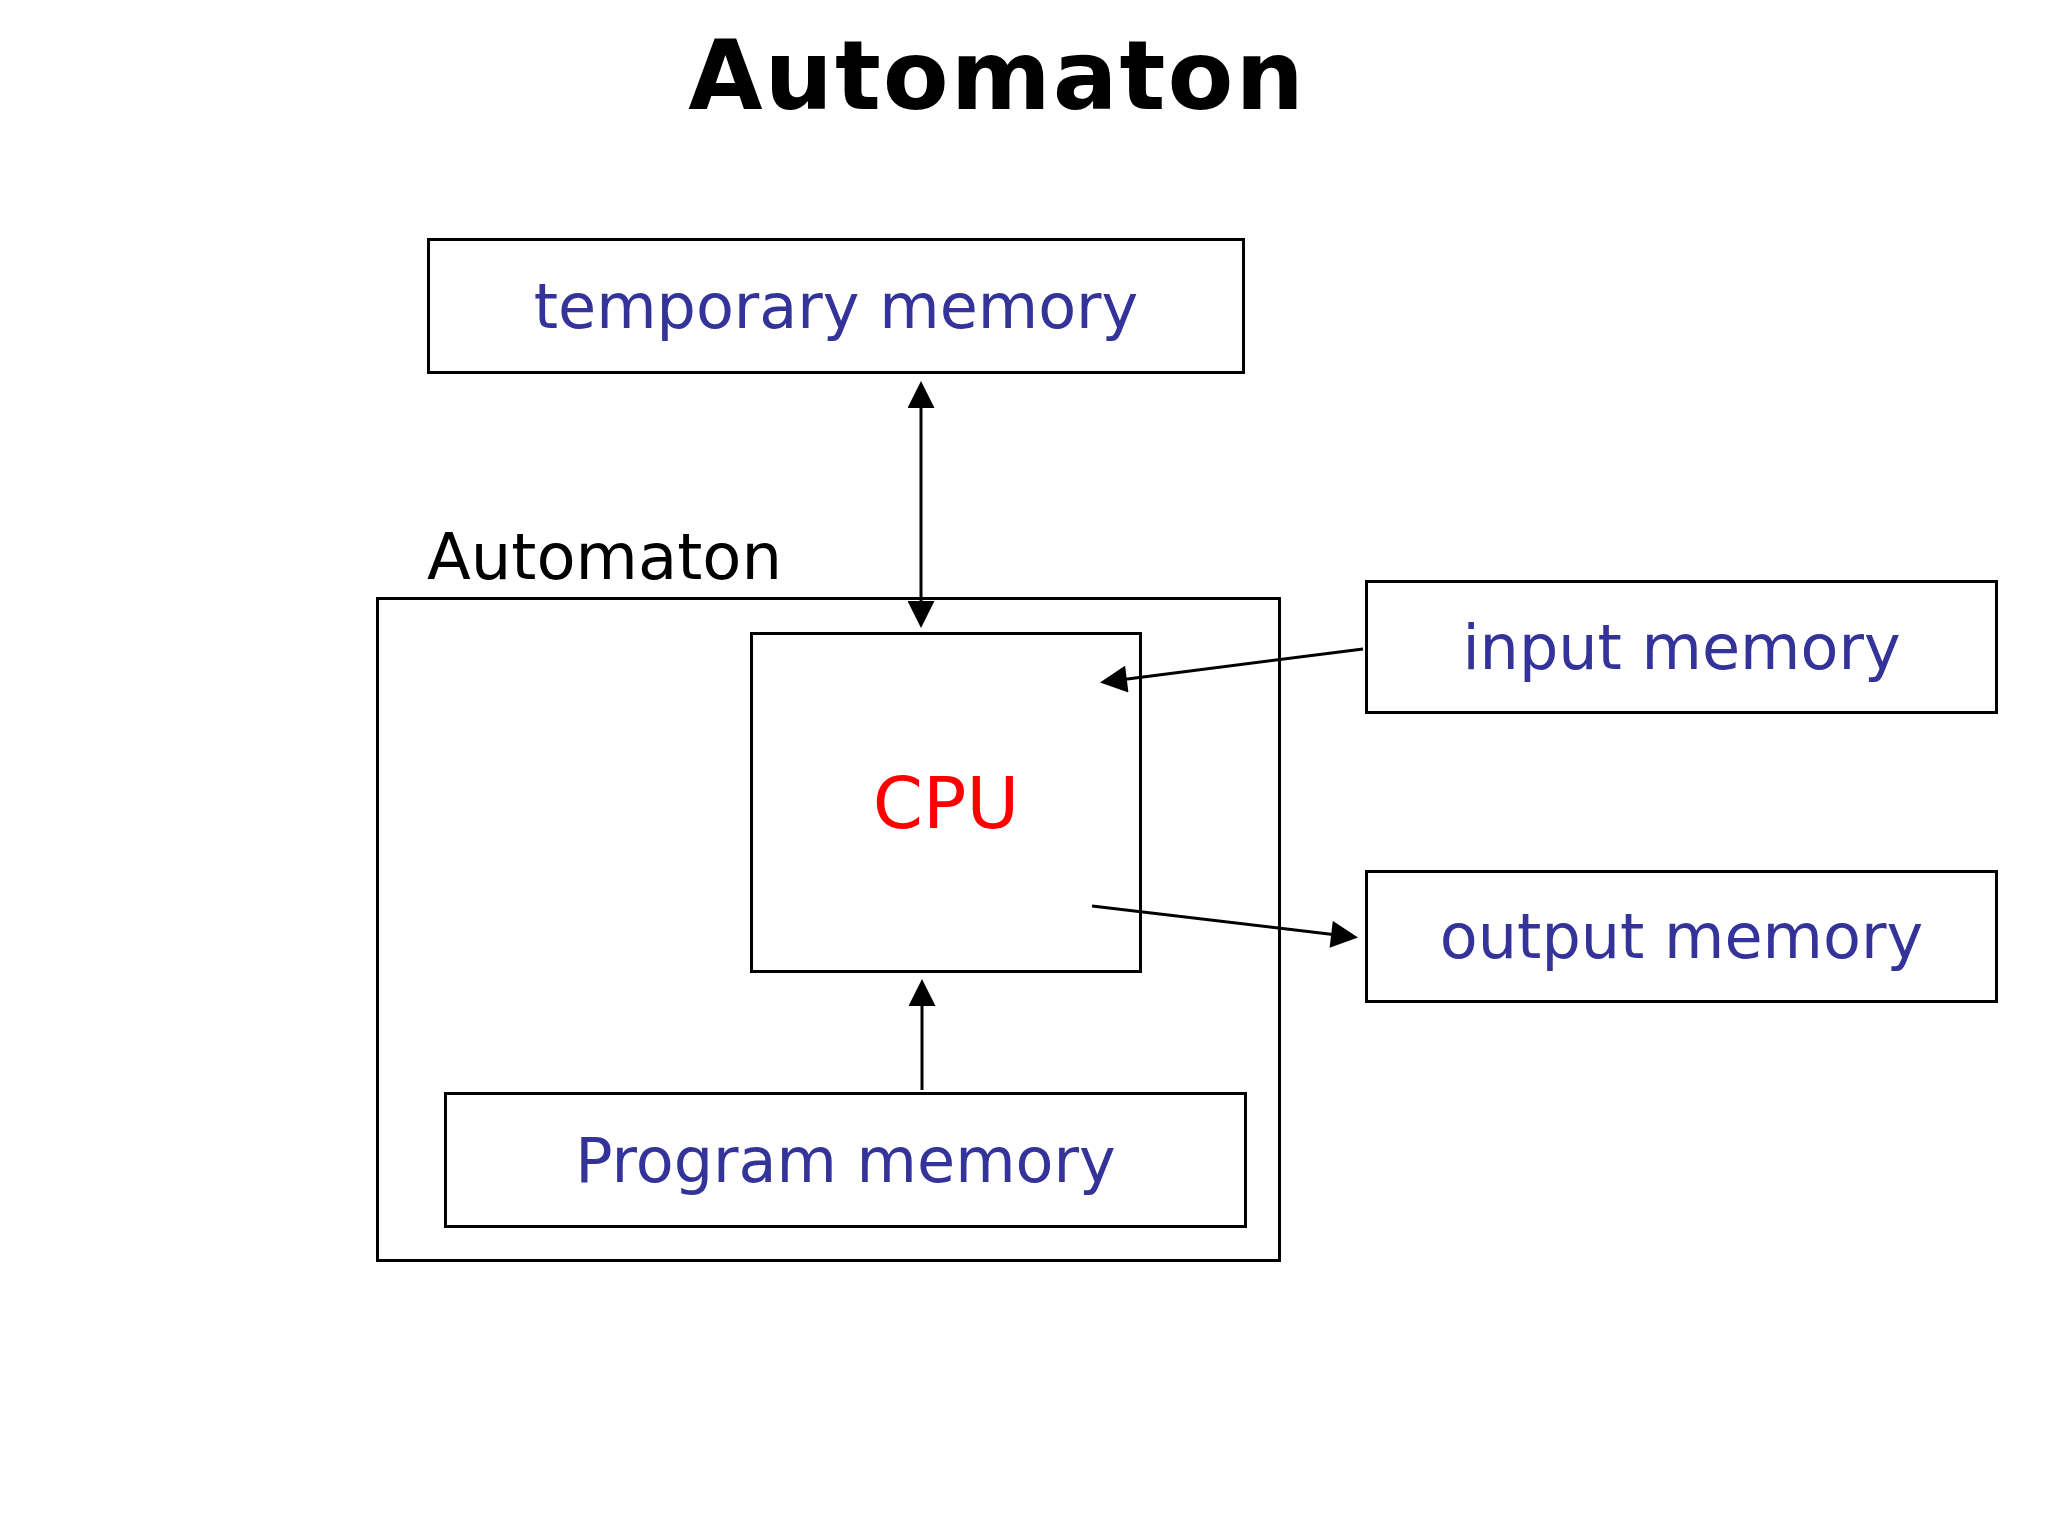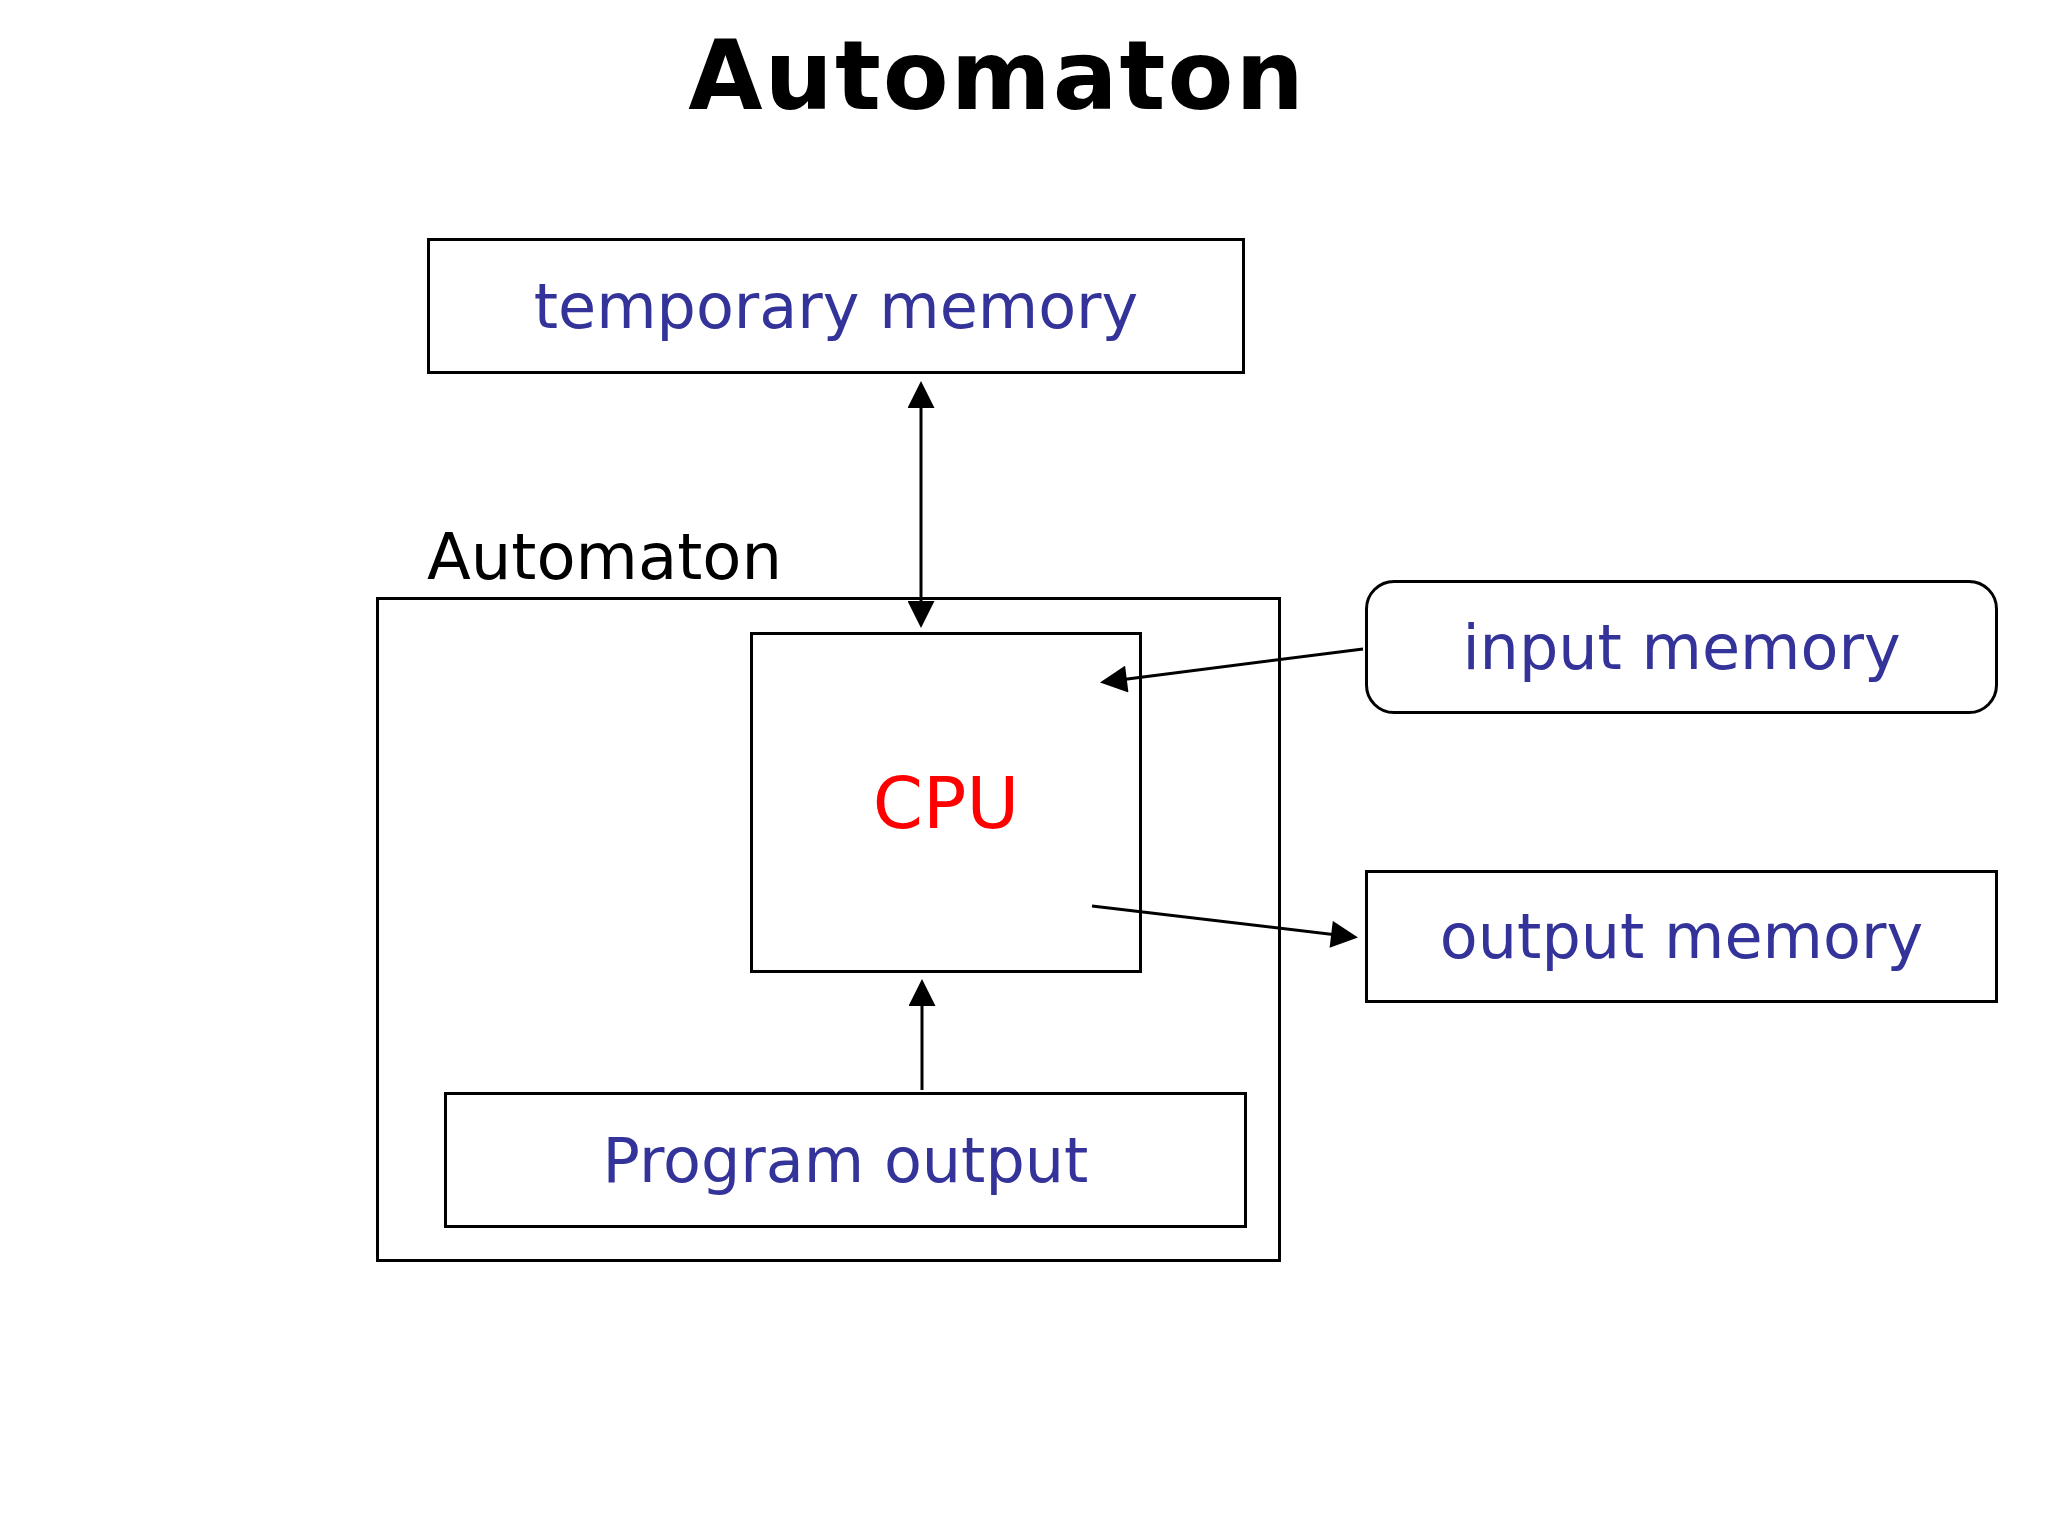--- a/index.html
+++ b/index.html
@@ -36,21 +36,21 @@
     display:flex;
     align-items:center;
     justify-content:center;
   }
   .blue-text{color:var(--label-blue);font-size:62px;}
   .temp-box{left:427px;top:238px;width:818px;height:136px;}
   .big-box{left:376px;top:597px;width:905px;height:665px;background:transparent;}
   .cpu-box{left:750px;top:632px;width:392px;height:341px;}
   .cpu-label{color:var(--cpu-red);font-size:72px;}
   .program-box{left:444px;top:1092px;width:803px;height:136px;}
-  .input-box{left:1365px;top:580px;width:633px;height:134px;border-radius:29px;}
+  .input-box{left:1365px;top:580px;width:633px;height:134px;}
   .output-box{left:1365px;top:870px;width:633px;height:133px;}
   .arrow-layer{left:0;top:0;width:2048px;height:1536px;pointer-events:none;}
 </style>
 </head>
 <body>
 
 <div class="abs slide-title">Automaton</div>
 
 <div class="abs box temp-box">
   <span class="blue-text">temporary memory</span>
@@ -58,21 +58,21 @@
 
 <div class="abs outer-label">Automaton</div>
 
 <div class="abs box big-box"></div>
 
 <div class="abs box cpu-box">
   <span class="cpu-label">CPU</span>
 </div>
 
 <div class="abs box program-box">
-  <span class="blue-text">Program output</span>
+  <span class="blue-text">Program memory</span>
 </div>
 
 <div class="abs box input-box">
   <span class="blue-text">input memory</span>
 </div>
 
 <div class="abs box output-box">
   <span class="blue-text">output memory</span>
 </div>
 

